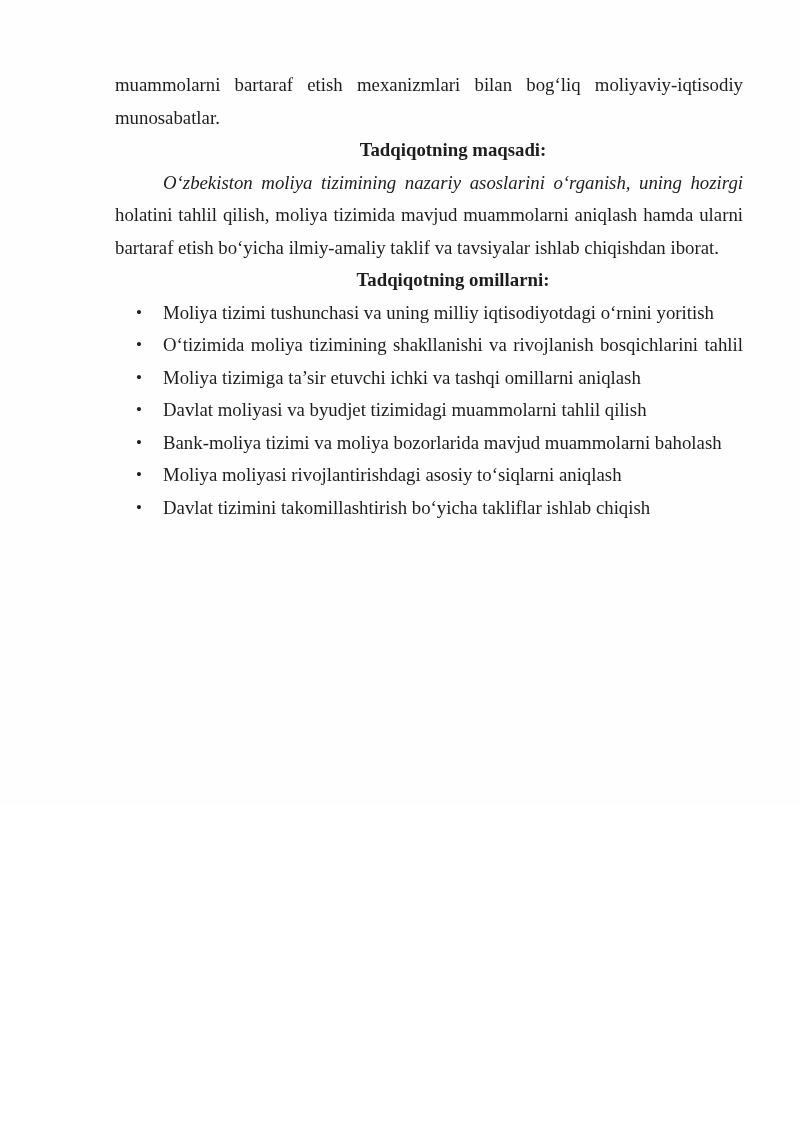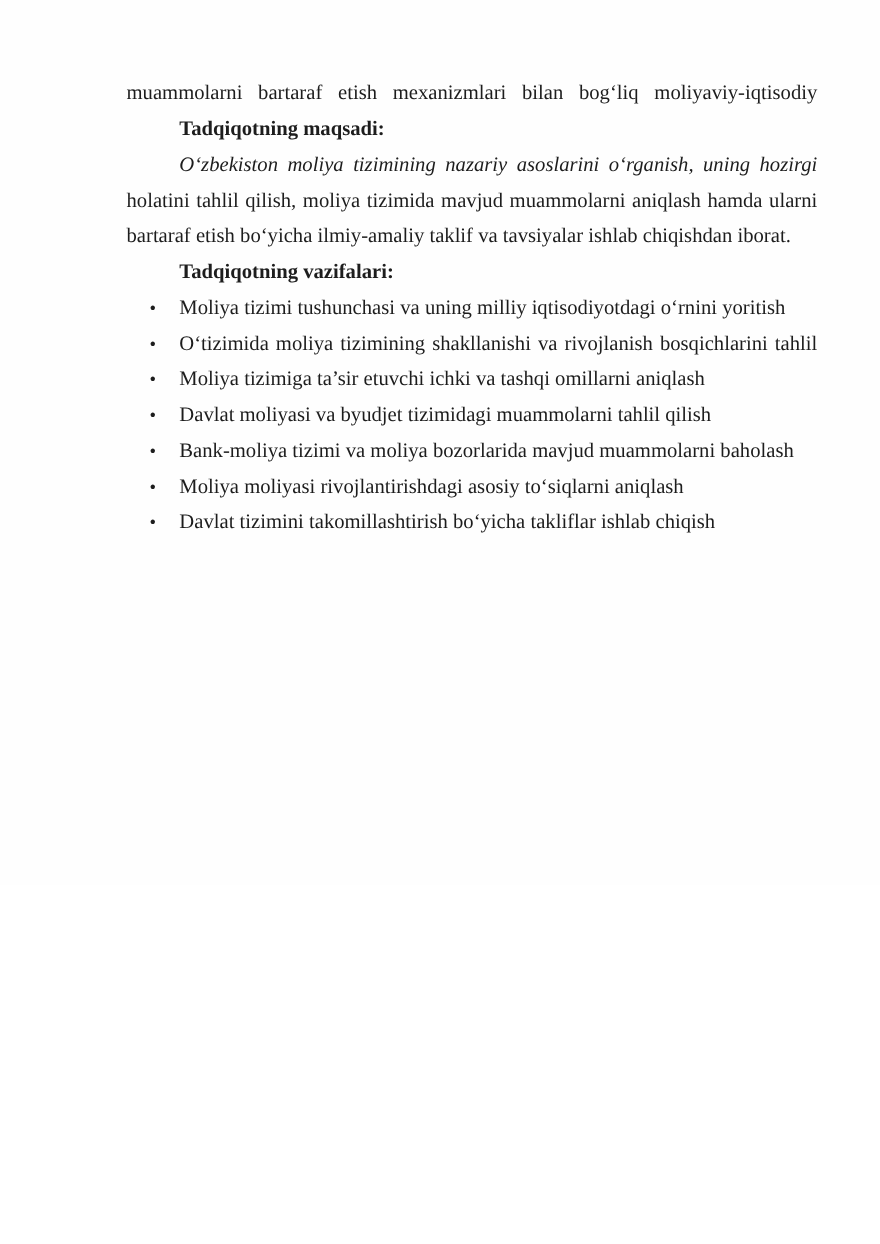--- a/index.html
+++ b/index.html
@@ -27,20 +27,21 @@
   .para, .task-list {
     margin: 0;
     padding: 0;
   }
   .heading {
     margin: 0 0 0 48px;
     padding: 0;
     font-size: inherit;
     line-height: inherit;
     font-weight: bold;
+    text-align: center;
   }
   .line {
     display: block;
   }
   .fill {
     text-align: justify;
     text-align-last: justify;
   }
   .indent {
     text-indent: 48px;
@@ -69,31 +70,32 @@
   }
 </style>
 </head>
 <body>
 
 <div class="page">
   <div class="content">
 
     <p class="para">
       <span class="line fill">muammolarni bartaraf etish mexanizmlari bilan bog‘liq moliyaviy-iqtisodiy</span>
+      <span class="line">munosabatlar.</span>
     </p>
 
     <h2 class="heading">Tadqiqotning maqsadi:</h2>
 
     <p class="para">
       <span class="line fill indent">O‘zbekiston moliya tizimining nazariy asoslarini o‘rganish, uning hozirgi</span>
       <span class="line fill">holatini tahlil qilish, moliya tizimida mavjud muammolarni aniqlash hamda ularni</span>
       <span class="line">bartaraf etish bo‘yicha ilmiy-amaliy taklif va tavsiyalar ishlab chiqishdan iborat.</span>
     </p>
 
-    <h2 class="heading">Tadqiqotning vazifalari:</h2>
+    <h2 class="heading">Tadqiqotning omillarni:</h2>
 
     <ul class="task-list">
       <li class="task">
         <span class="bullet">•</span>
         <span class="task-text">
           <span class="line">Moliya tizimi tushunchasi va uning milliy iqtisodiyotdagi o‘rnini yoritish</span>
         </span>
       </li>
       <li class="task">
         <span class="bullet">•</span>

